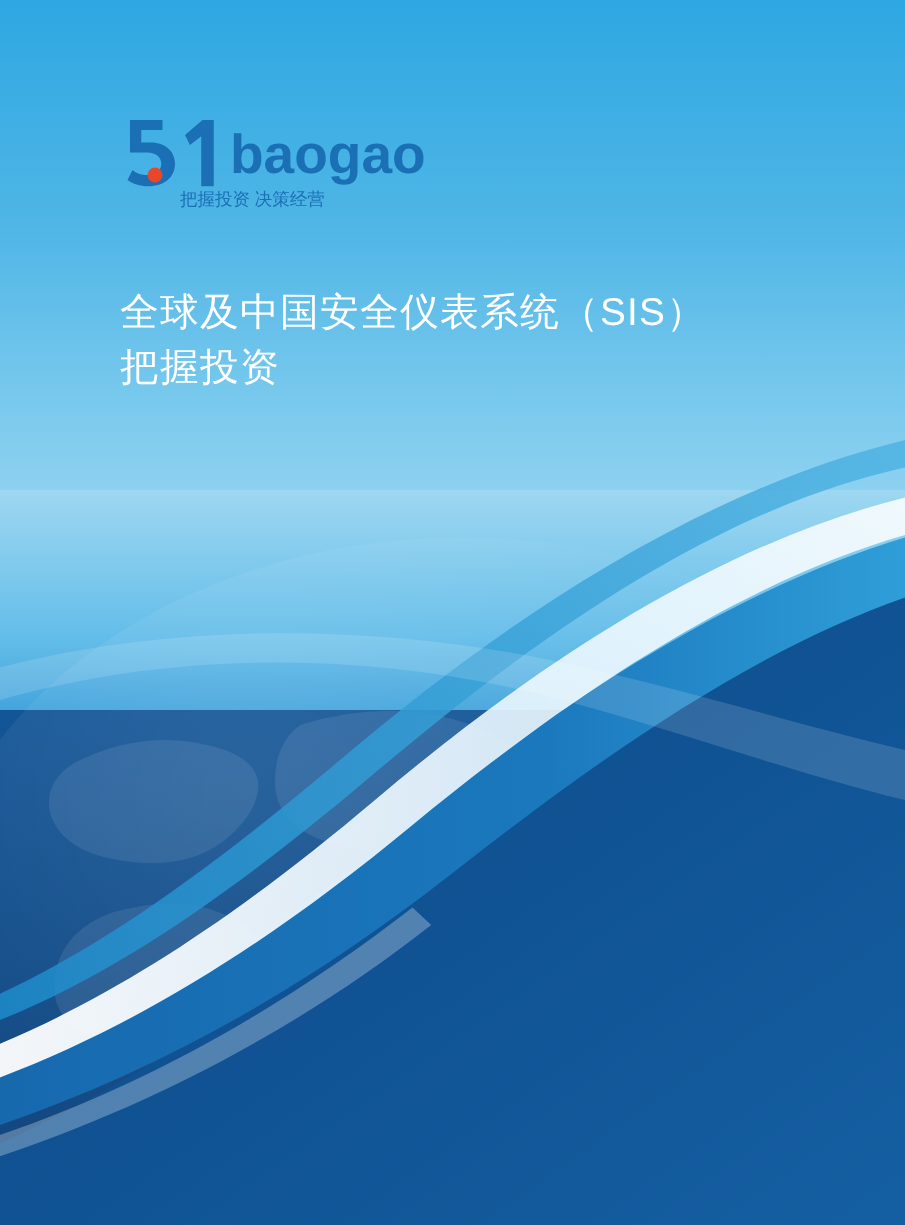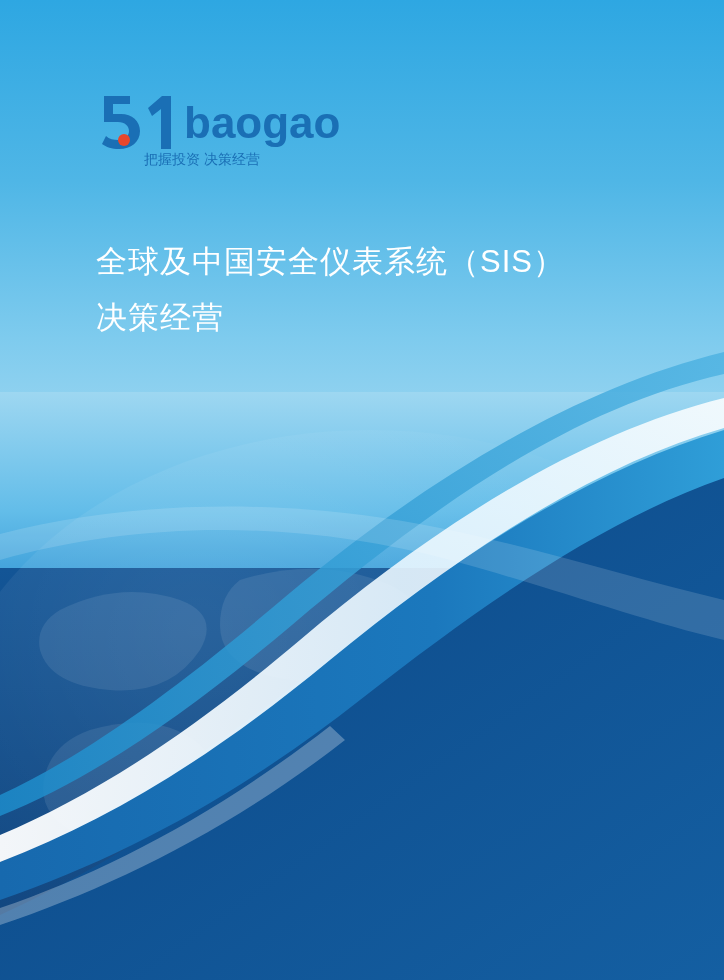--- a/index.html
+++ b/index.html
@@ -91,21 +91,20 @@
     top: 228px;
     width: 580px;
   }
   .title-line {
     color: #ffffff;
     font-size: 31px;
     line-height: 44px;
     letter-spacing: 1px;
     font-family: "Liberation Sans", sans-serif;
     white-space: nowrap;
-    margin-top: 12px;
   }
 </style>
 </head>
 <body>
 
 <div class="cover">
 
   <div class="bg-base"></div>
   <div class="bg-top-light"></div>
   <div class="bg-mid-light"></div>
@@ -178,16 +177,16 @@
       </g>
 
       <g fill="#1a6fb5" font-family="Liberation Sans, sans-serif" font-size="14">
         <text x="48" y="76">把握投资 决策经营</text>
       </g>
     </svg>
   </div>
 
   <div class="title-block">
     <div class="title-line">全球及中国安全仪表系统（SIS）</div>
-    <div class="title-line">决策经营</div>
+    <div class="title-line">把握投资</div>
   </div>
 
 </div>
 
 </body></html>

